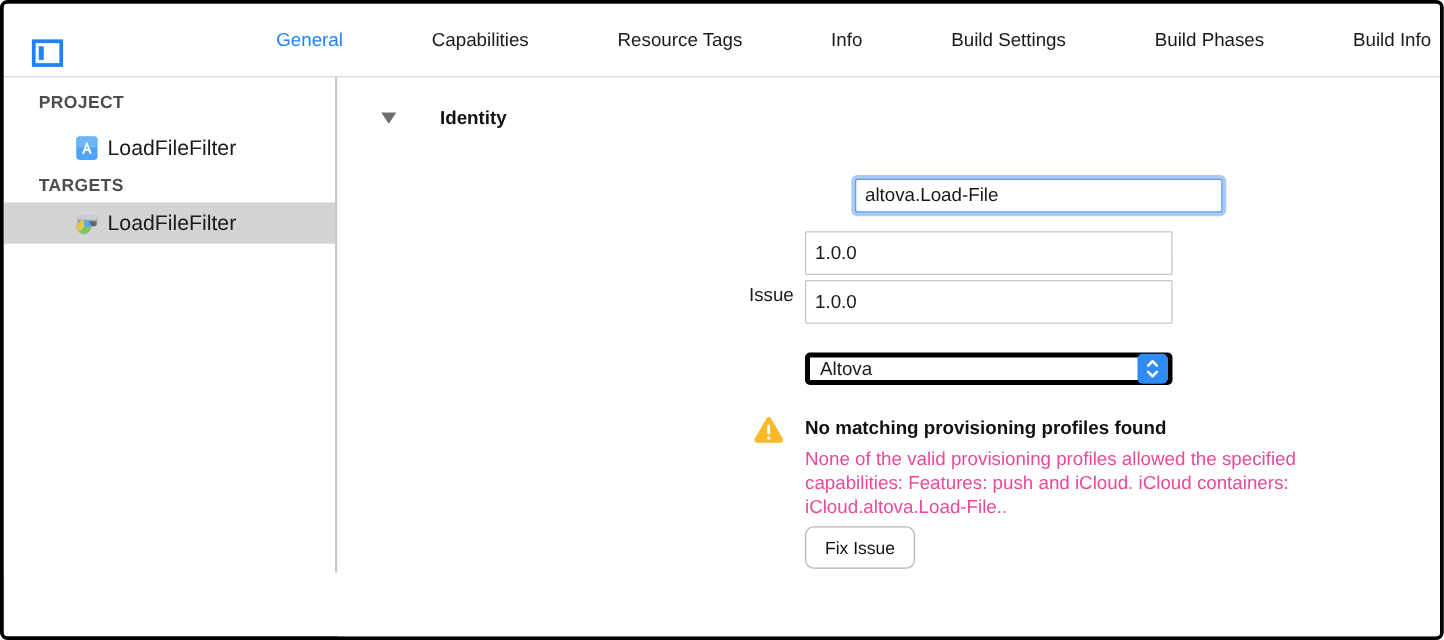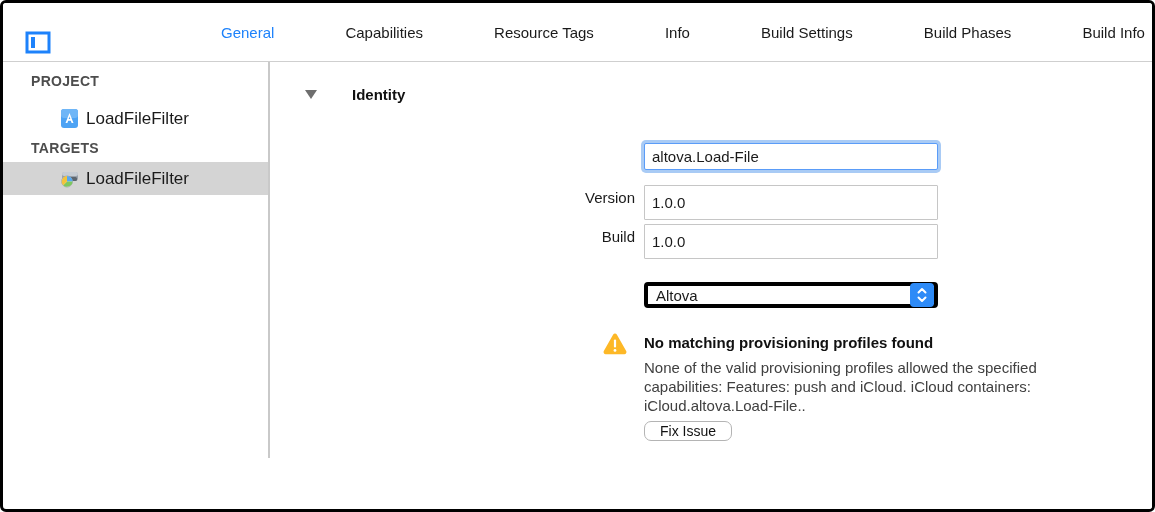--- a/index.html
+++ b/index.html
@@ -48,23 +48,23 @@
     display:flex; align-items:center;
   }
   .team-select .val { flex:1; font-size:15px; color:#1a1a1a; padding-left:8px; }
   .team-stepper {
     width:24px; height:24px; margin-right:0px; background:#2e8bf7;
     border-radius:4px; display:flex; flex-direction:column; align-items:center; justify-content:center; gap:2px;
   }
   
   .warn-icon { position:absolute; left:333px; top:271px; width:24px; height:22px; }
   .warn-title { position:absolute; left:374px; top:272px; font-size:15px; font-weight:bold; color:#111; }
-  .warn-desc { position:absolute; left:374px; top:296px; width:470px; font-size:15px; line-height:19px; color:#404040; }
+  .warn-desc { position:absolute; left:374px; top:296px; width:470px; font-size:15px; line-height:19px; color:#ec4899; }
   .fix-btn {
-    position:absolute; left:374px; top:359px; height:20px; padding:0 15px;
+    position:absolute; left:374px; top:359px; height:34px; padding:0 15px;
     background:#fff; border:1px solid #b4b4b4; border-radius:7px;
     font-family:"Liberation Sans", sans-serif; font-size:14px; color:#111; cursor:pointer;
     display:flex; align-items:center;
   }
 </style>
 </head>
 <body>
 
 <div class="window">
 
@@ -122,26 +122,25 @@
   </div>
   <div class="v-divider"></div>
 
   <div class="content">
 
     <div class="section-head">
       <span class="disclosure"></span>
       <span class="section-title">Identity</span>
     </div>
 
-    <input class="field focused" style="top: 81px;" value="altova.Load-File">
+    <input class="field focused" style="top: 81px; margin-left: 40px;" value="altova.Load-File">
 
-    <label class="form-label" style="top:127px;">Version</label>
     <input class="field" style="top: 123px;" value="1.0.0">
 
-    <label class="form-label" style="top:166px;">Build</label>
+    <label class="form-label" style="top:166px;">Issue</label>
     <input class="field" style="top: 162px;" value="1.0.0">
 
     <div class="team-select">
       <span class="val">Altova</span>
       <span class="team-stepper">
         <svg width="12" height="18" viewBox="0 0 12 18">
           <polyline points="2.5,6.5 6,3 9.5,6.5" fill="none" stroke="#fff" stroke-width="2" stroke-linecap="round" stroke-linejoin="round"></polyline>
           <polyline points="2.5,11.5 6,15 9.5,11.5" fill="none" stroke="#fff" stroke-width="2" stroke-linecap="round" stroke-linejoin="round"></polyline>
         </svg>
       </span>

